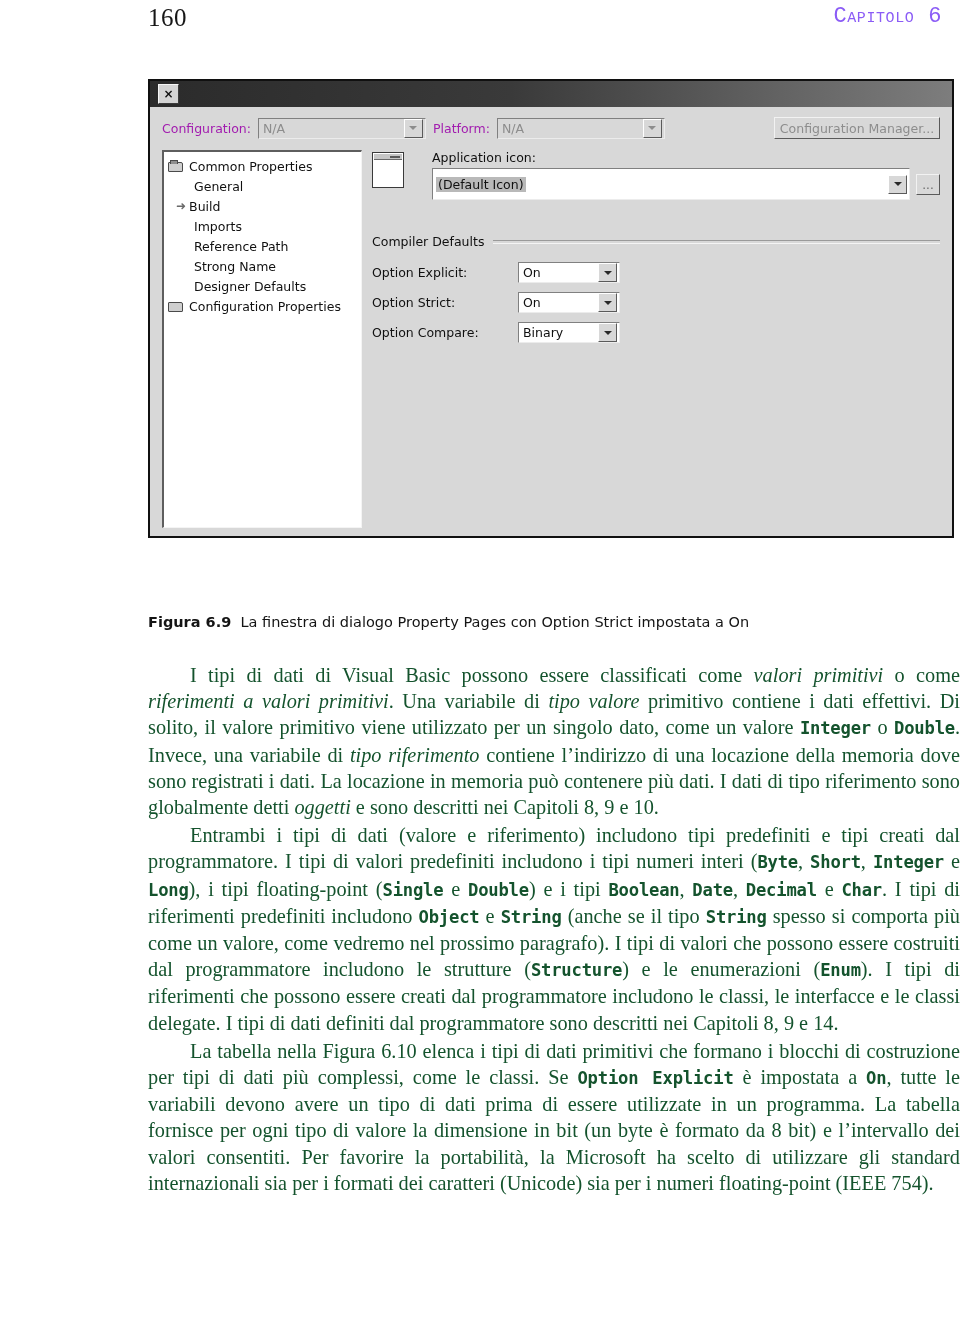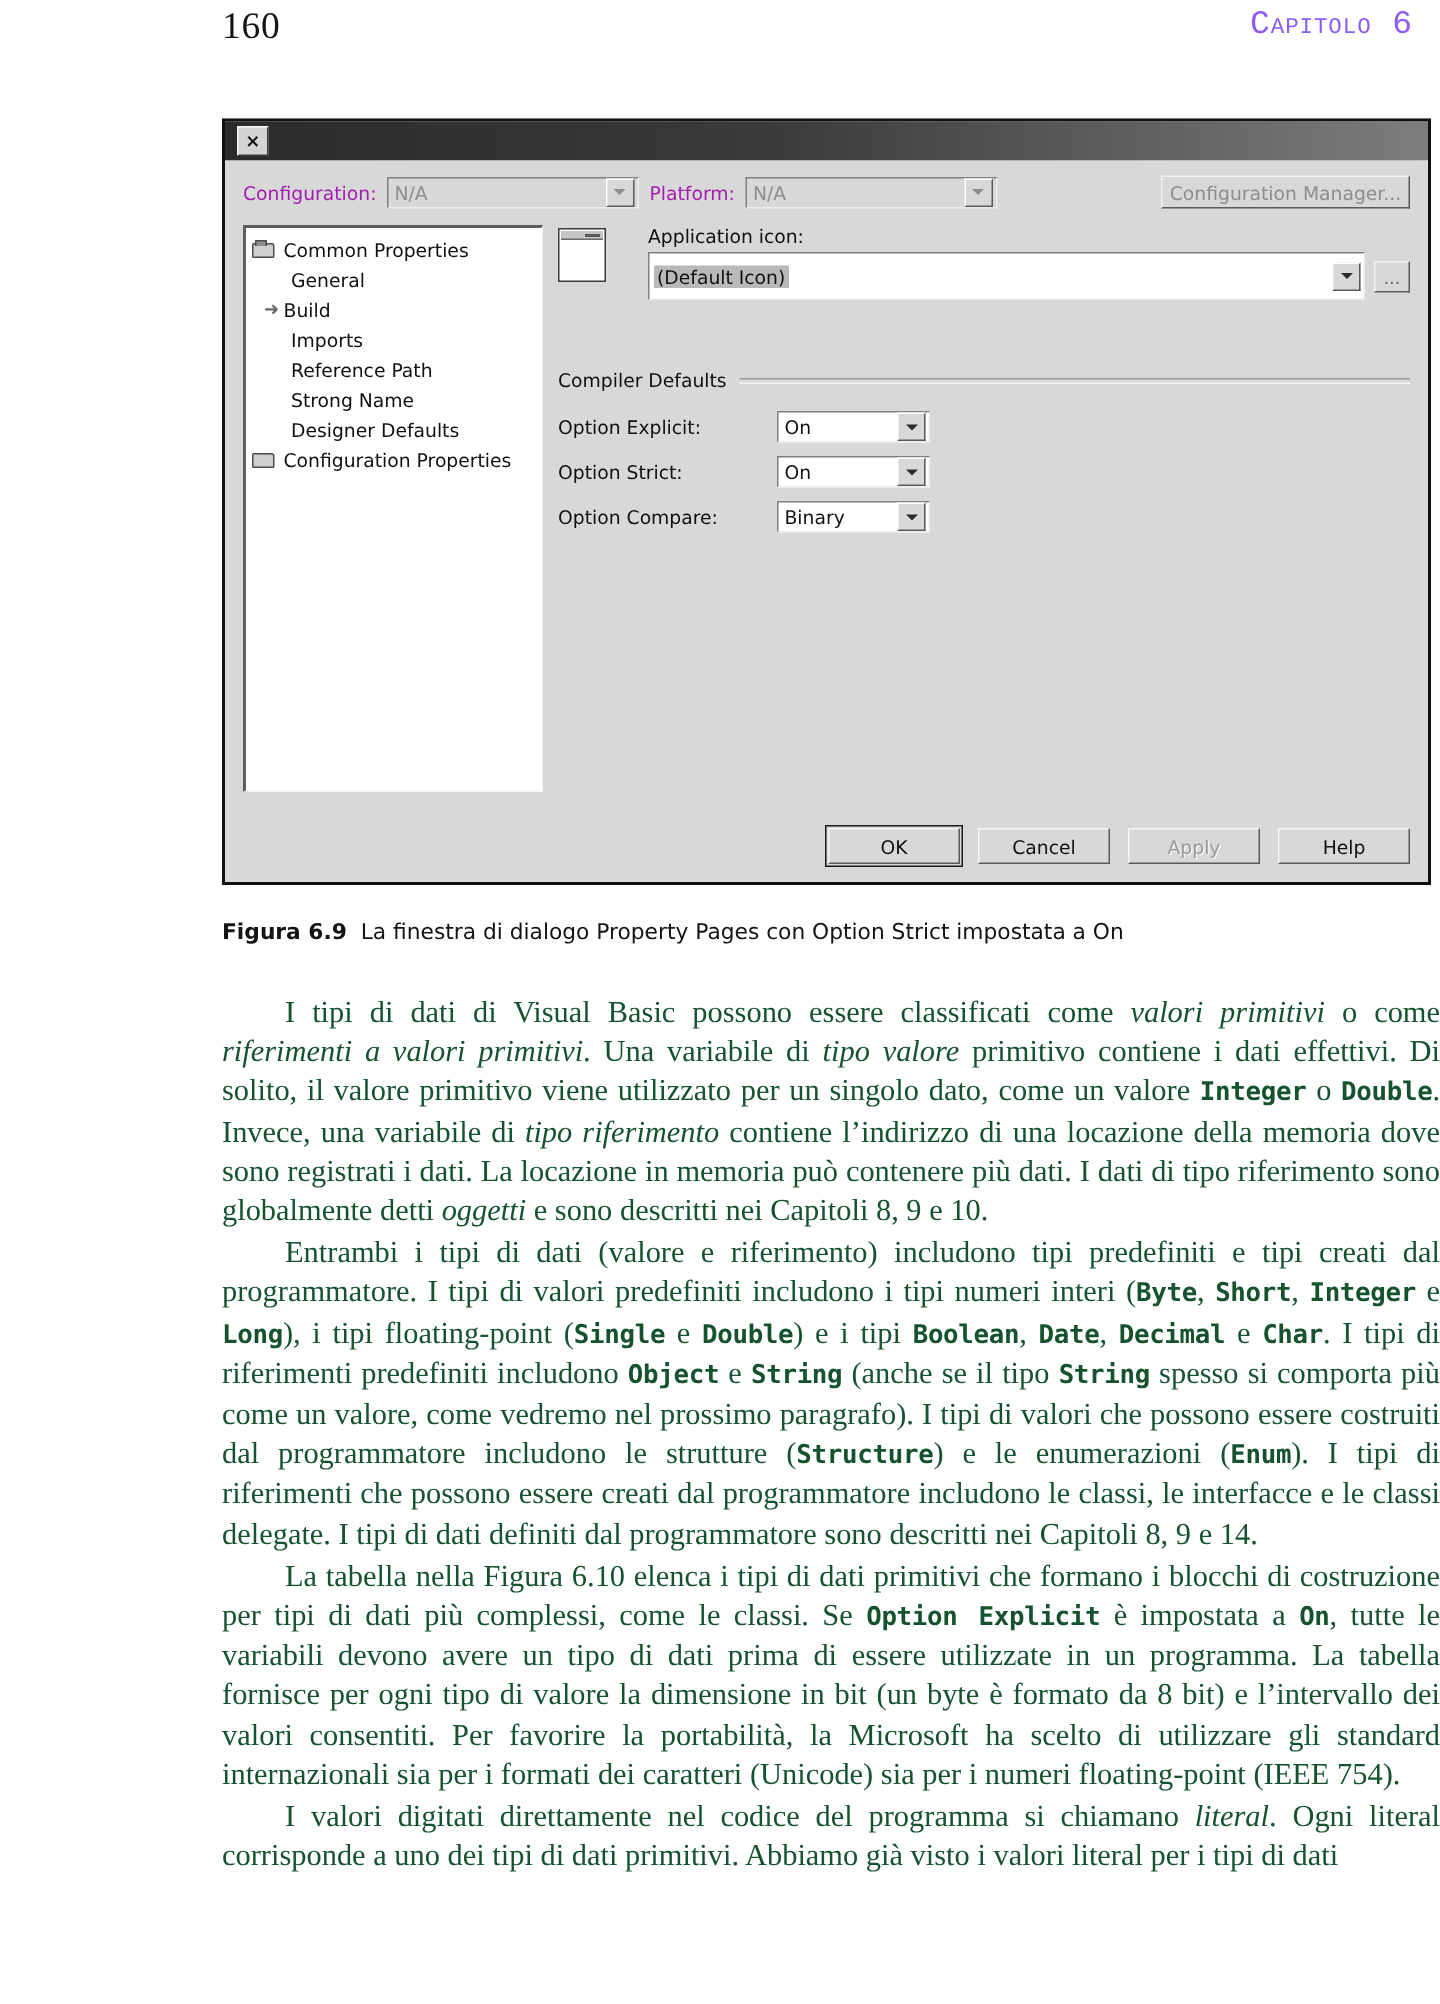--- a/index.html
+++ b/index.html
@@ -314,21 +314,21 @@
     justify-content: center;
     box-sizing: border-box;
     padding-bottom: 2px;
     color: #6a6a6a;
   }
 
   .group-header {
     display: flex;
     align-items: center;
     gap: 9px;
-    margin-top: 46px;
+    margin-top: 34px;
     margin-bottom: 13px;
     text-align: right;
   }
   .group-title { font-size: 12.5px; white-space: nowrap; }
   .group-rule {
     flex: 1;
     height: 2px;
     border-top: 1px solid #9a9a9a;
     border-bottom: 1px solid #f4f4f4;
   }
@@ -516,33 +516,26 @@
             <div class="combo opt-combo">
               <span class="combo-text">Binary</span>
               <span class="combo-arrow"></span>
             </div>
           </div>
 
         </div>
       </div>
     </div>
 
-    <div class="dlg-footer">
-      <div class="dlg-btn default">OK</div>
-      <div class="dlg-btn">Cancel</div>
-      <div class="dlg-btn disabled">Apply</div>
-      <div class="dlg-btn">Help</div>
-    </div>
 
   </div>
 </div>
 
 <div class="fig-caption">
   <b>Figura 6.9</b>
   <span>&nbsp;</span><span>La finestra di dialogo Property Pages con Option Strict impostata a On</span>
 </div>
 
 <div class="body-text">
   <p><span>I tipi di dati di Visual Basic possono essere classificati come </span><i>valori primitivi</i><span> o come </span><i>riferimenti a valori primitivi</i><span>. Una variabile di </span><i>tipo valore</i><span> primitivo contiene i dati effettivi. Di solito, il valore primitivo viene utilizzato per un singolo dato, come un valore </span><code>Integer</code><span> o </span><code>Double</code><span>. Invece, una variabile di </span><i>tipo riferimento</i><span> contiene l’indirizzo di una locazione della memoria dove sono registrati i dati. La locazione in memoria può contenere più dati. I dati di tipo riferimento sono globalmente detti </span><i>oggetti</i><span> e sono descritti nei Capitoli 8, 9 e 10.</span></p>
   <p><span>Entrambi i tipi di dati (valore e riferimento) includono tipi predefiniti e tipi creati dal programmatore. I tipi di valori predefiniti includono i tipi numeri interi (</span><code>Byte</code><span>, </span><code>Short</code><span>, </span><code>Integer</code><span> e </span><code>Long</code><span>), i tipi floating-point (</span><code>Single</code><span> e </span><code>Double</code><span>) e i tipi </span><code>Boolean</code><span>, </span><code>Date</code><span>, </span><code>Decimal</code><span> e </span><code>Char</code><span>. I tipi di riferimenti predefiniti includono </span><code>Object</code><span> e </span><code>String</code><span> (anche se il tipo </span><code>String</code><span> spesso si comporta più come un valore, come vedremo nel prossimo paragrafo). I tipi di valori che possono essere costruiti dal programmatore includono le strutture (</span><code>Structure</code><span>) e le enumerazioni (</span><code>Enum</code><span>). I tipi di riferimenti che possono essere creati dal programmatore includono le classi, le interfacce e le classi delegate. I tipi di dati definiti dal programmatore sono descritti nei Capitoli 8, 9 e 14.</span></p>
   <p><span>La tabella nella Figura 6.10 elenca i tipi di dati primitivi che formano i blocchi di costruzione per tipi di dati più complessi, come le classi. Se </span><code>Option Explicit</code><span> è impostata a </span><code>On</code><span>, tutte le variabili devono avere un tipo di dati prima di essere utilizzate in un programma. La tabella fornisce per ogni tipo di valore la dimensione in bit (un byte è formato da 8 bit) e l’intervallo dei valori consentiti. Per favorire la portabilità, la Microsoft ha scelto di utilizzare gli standard internazionali sia per i formati dei caratteri (Unicode) sia per i numeri floating-point (IEEE 754).</span></p>
-  <p class="tight"><span>I valori digitati direttamente nel codice del programma si chiamano </span><i>literal</i><span>. Ogni literal corrisponde a uno dei tipi di dati primitivi. Abbiamo già visto i valori literal per i tipi di dati</span></p>
 </div>
 
 </body></html>

